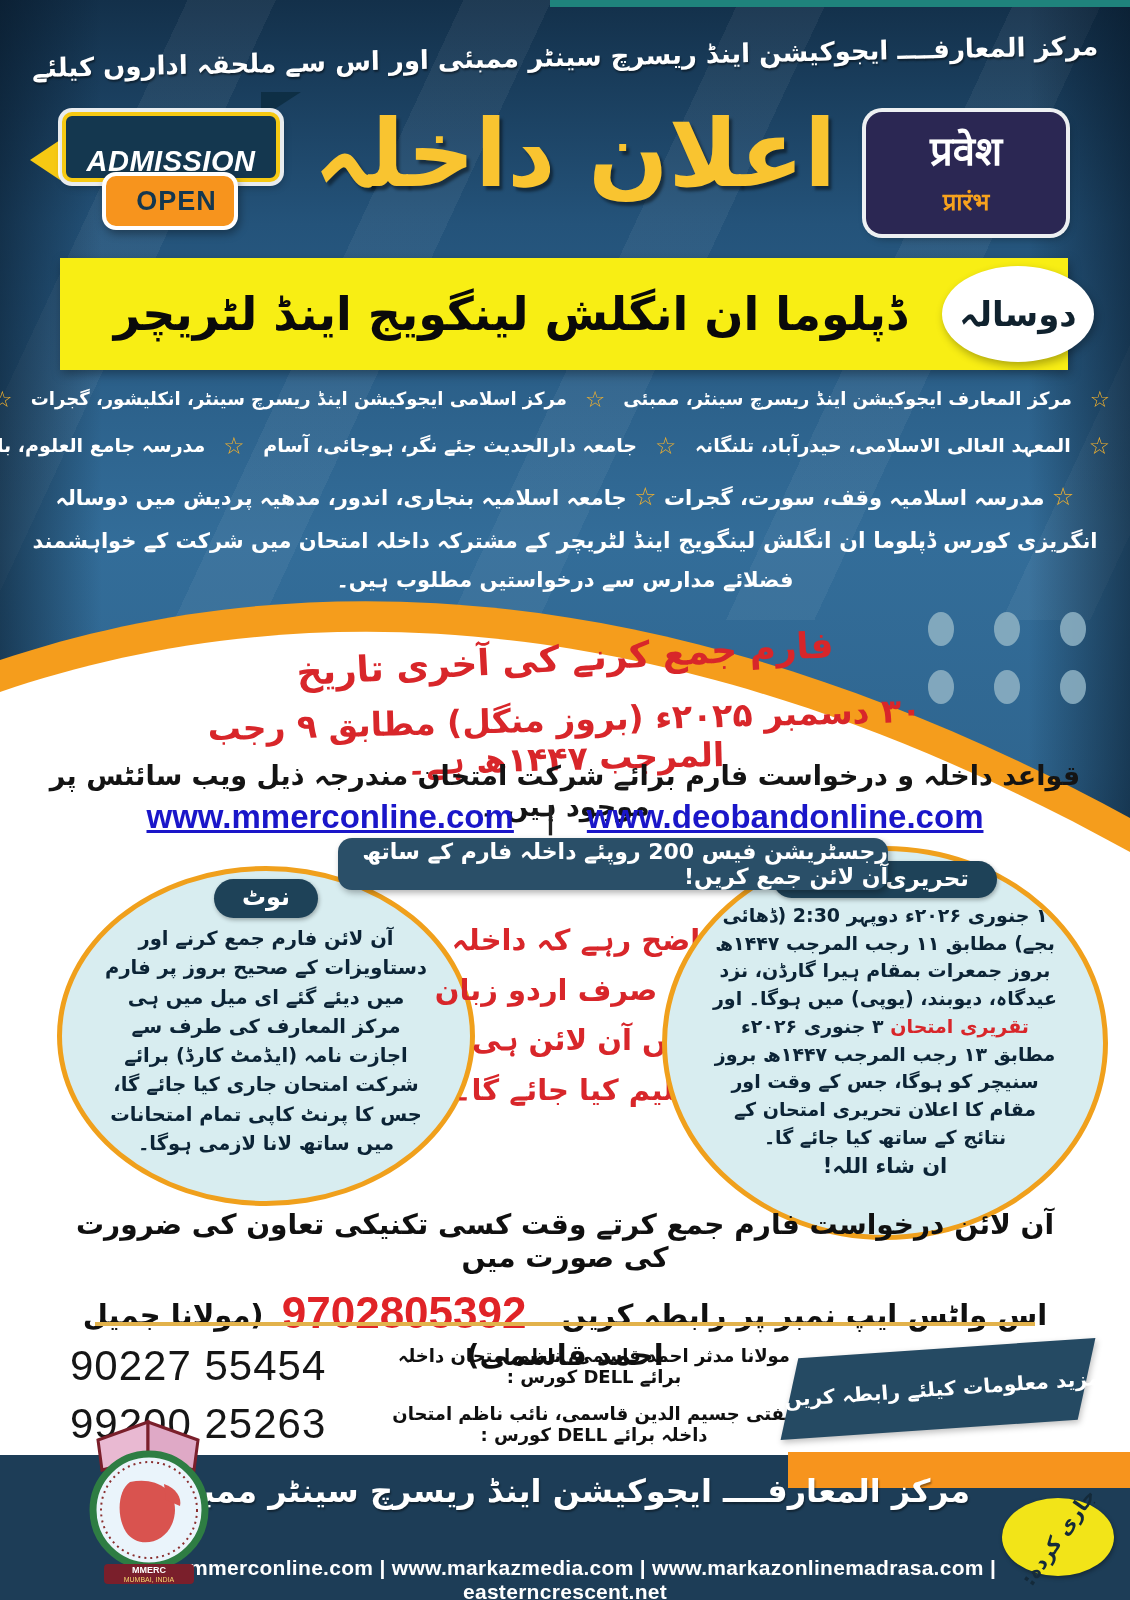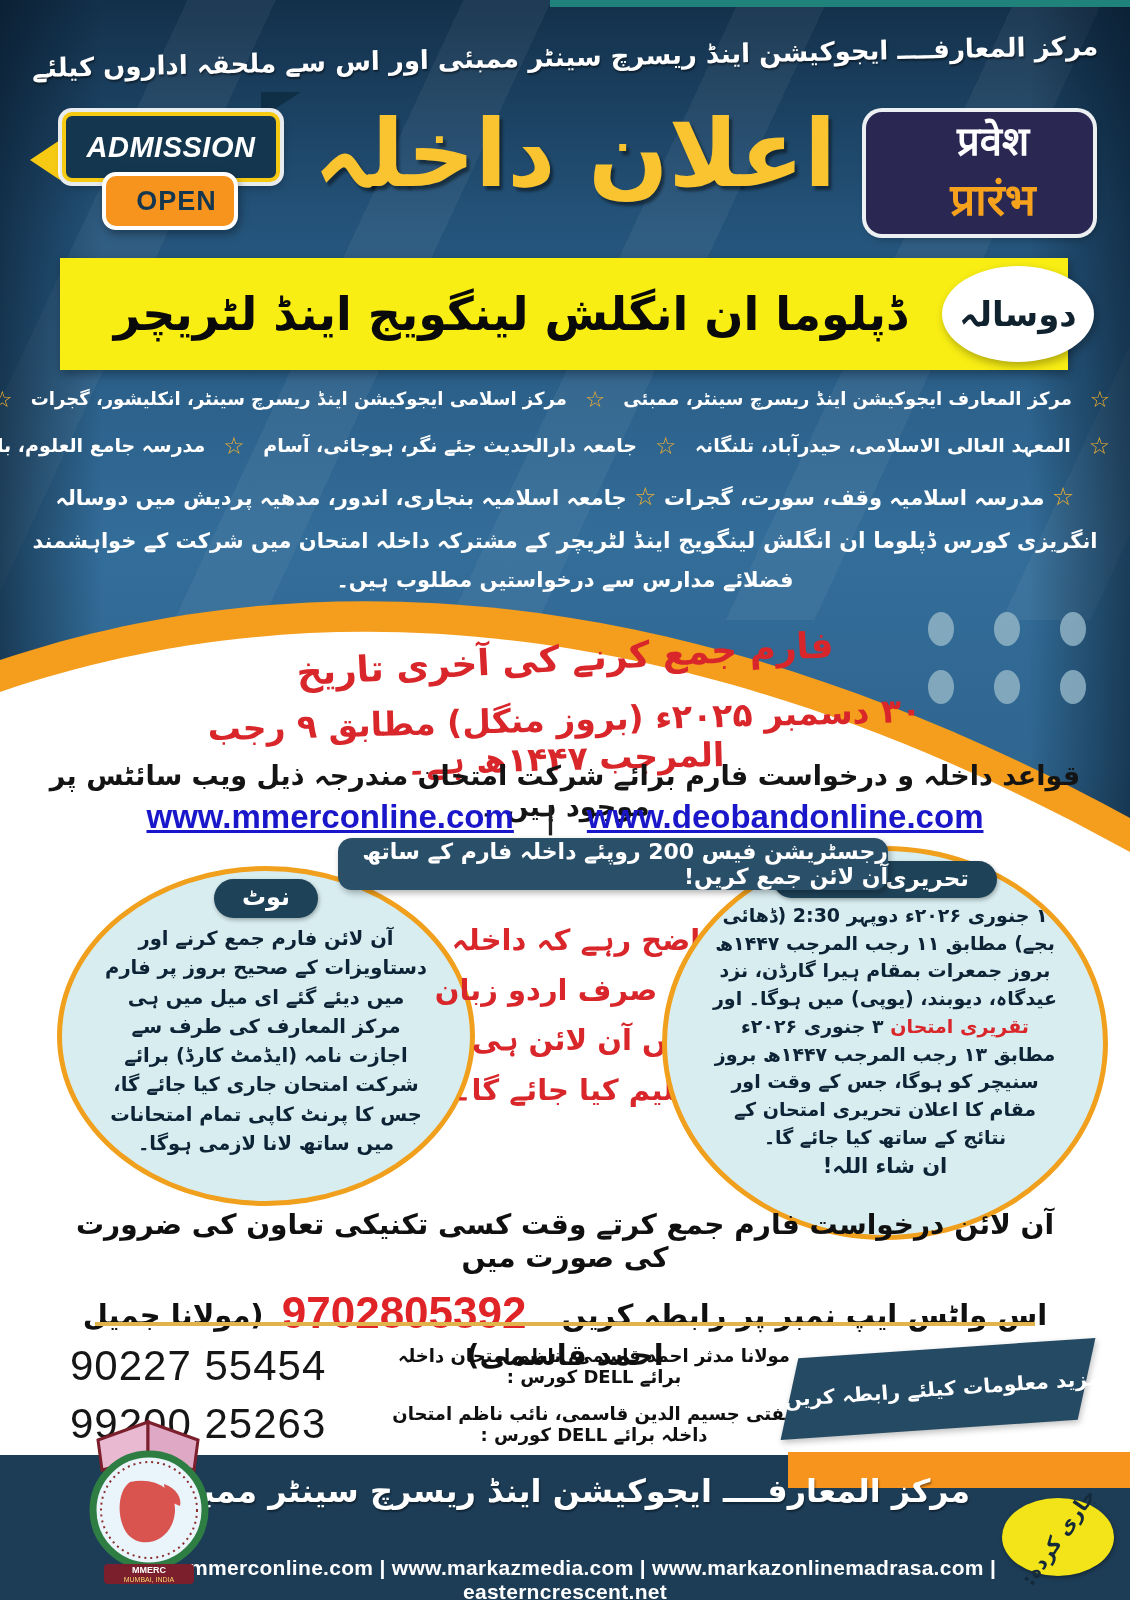--- a/index.html
+++ b/index.html
@@ -21,42 +21,42 @@
   .teal-strip{left:550px;top:0;width:580px;height:7px;background:#1f837c;z-index:1;}
 
   
   .top-line{left:15px;top:42px;width:1100px;z-index:3;color:#fff;font-weight:bold;font-size:26px;
     text-align:center;text-shadow:1px 2px 2px rgba(0,0,0,.45);transform:rotate(-1.2deg);}
 
   
   .adm{left:52px;top:106px;width:235px;height:132px;z-index:4;}
   .adm-main{position:absolute;left:10px;top:6px;width:210px;height:62px;background:#14374f;
     border:4px solid #f6c913;border-radius:10px;box-shadow:0 0 0 4px rgba(255,255,255,.9),2px 4px 8px rgba(0,0,0,.35);
-    display:flex;align-items:center;justify-content:center;}
+    display:flex;align-items:flex-end;justify-content:center;}
   .adm-main span{color:#fff;font-family:"Liberation Sans",sans-serif;font-weight:bold;font-style:italic;
     font-size:29px;letter-spacing:.5px;}
   .adm-flag-left{position:absolute;left:-22px;top:34px;width:0;height:0;
     border-top:20px solid transparent;border-bottom:20px solid transparent;border-right:30px solid #f6c913;}
   .adm-flag-right{position:absolute;right:-14px;top:-14px;width:0;height:0;
     border-bottom:26px solid transparent;border-left:40px solid #0e2f45;}
   .adm-open{position:absolute;left:50%;transform:translateX(-50%);top:66px;width:128px;height:50px;
     background:#f7941d;border:4px solid #fff;border-radius:14px;box-shadow:2px 4px 8px rgba(0,0,0,.35);
     display:flex;align-items:center;justify-content:center;}
   .adm-open span{color:#14374f;font-family:"Liberation Sans",sans-serif;font-weight:bold;font-size:27px;letter-spacing:1px;margin-left:14px;}
 
   
   .main-title{left:305px;top:100px;width:540px;z-index:3;color:#f9c430;font-weight:bold;font-size:94px;
     text-align:center;line-height:1.15;text-shadow:3px 4px 3px rgba(0,0,0,.45);}
 
   
   .hindi-badge{left:866px;top:112px;width:200px;height:122px;z-index:4;background:#2b2753;border-radius:16px;
     box-shadow:0 0 0 4px rgba(255,255,255,.92),2px 4px 8px rgba(0,0,0,.4);
-    display:flex;flex-direction:column;align-items:center;justify-content:center;gap:18px;padding-left:27px;}
+    display:flex;flex-direction:column;align-items:center;justify-content:center;gap:18px;}
   .hindi-badge .l1{color:#fff;font-weight:bold;font-size:40px;line-height:1.05;}
-  .hindi-badge .l2{color:#f7a21d;font-weight:bold;font-size:44px;line-height:1.05;font-family:Liberation Mono, monospace;}
+  .hindi-badge .l2{color:#f7a21d;font-weight:bold;font-size:24px;line-height:1.05;}
 
   
   .course-banner{left:60px;top:258px;width:1008px;height:112px;background:#f8ee14;z-index:3;
     box-shadow:2px 4px 10px rgba(0,0,0,.35);}
   .course-banner .title{position:absolute;left:10px;top:0;width:880px;height:112px;display:flex;
     align-items:center;justify-content:center;font-size:46px;font-weight:900;color:#0a0a0a;}
   .for-ellipse{left:942px;top:266px;width:152px;height:96px;background:#fff;border-radius:50%;z-index:4;
     display:flex;align-items:center;justify-content:center;font-size:34px;font-weight:900;color:#10222e;
     box-shadow:2px 4px 8px rgba(0,0,0,.3);}
 

